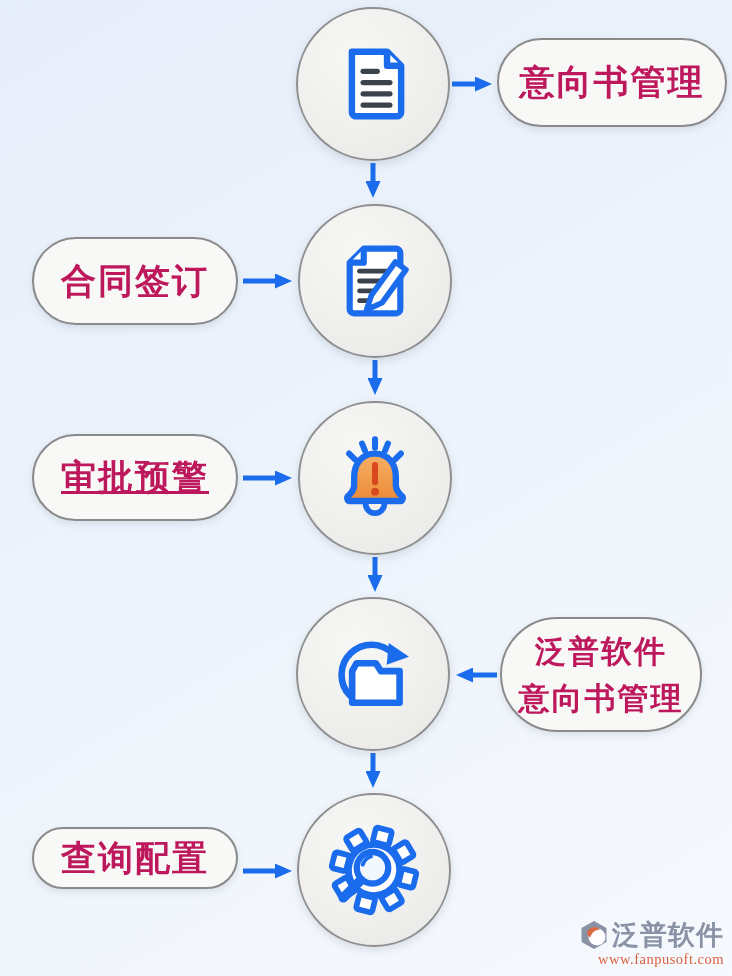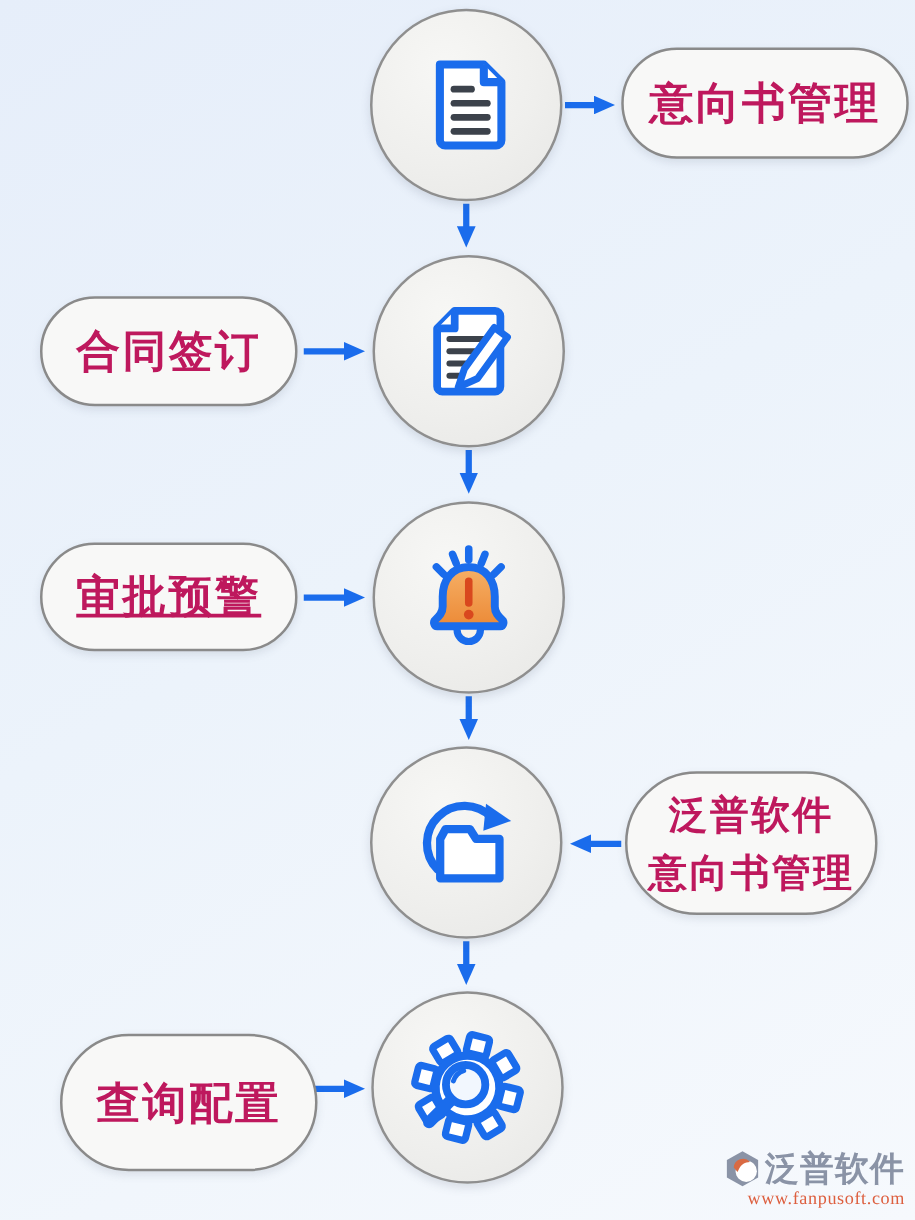--- a/index.html
+++ b/index.html
@@ -21,21 +21,21 @@
     display:flex;flex-direction:column;align-items:center;justify-content:center;
     color:#be185d;font-weight:700;letter-spacing:2px;
     box-shadow:0 3px 7px rgba(90,100,120,.15);
     box-sizing:border-box;white-space:nowrap;
   }
   .pill .line{display:block;}
   #p1{left:497px;top:38px;width:230px;height:89px;font-size:35px;}
   #p2{left:32px; top:237px;width:206px;height:88px;font-size:35px;}
   #p3{left:32px; top:434px;width:206px;height:87px;font-size:35px;text-decoration:underline;}
   #p4{left:500px;top:617px;width:202px;height:115px;font-size:31px;line-height:47px;}
-  #p5{left:48px; top:827px;width:206px;height:110px;font-size:35px;}
+  #p5{left:32px; top:827px;width:206px;height:62px;font-size:35px;}
   #n1{left:296px;top:7px;}
   #n2{left:298px;top:204px;}
   #n3{left:298px;top:401px;}
   #n4{left:296px;top:597px;}
   #n5{left:297px;top:793px;}
   .arrows{position:absolute;left:0;top:0;pointer-events:none;}
   .watermark{
     position:absolute;right:8px;bottom:8px;text-align:right;
   }
   .brand-row{display:flex;align-items:center;justify-content:center;gap:3px;}

